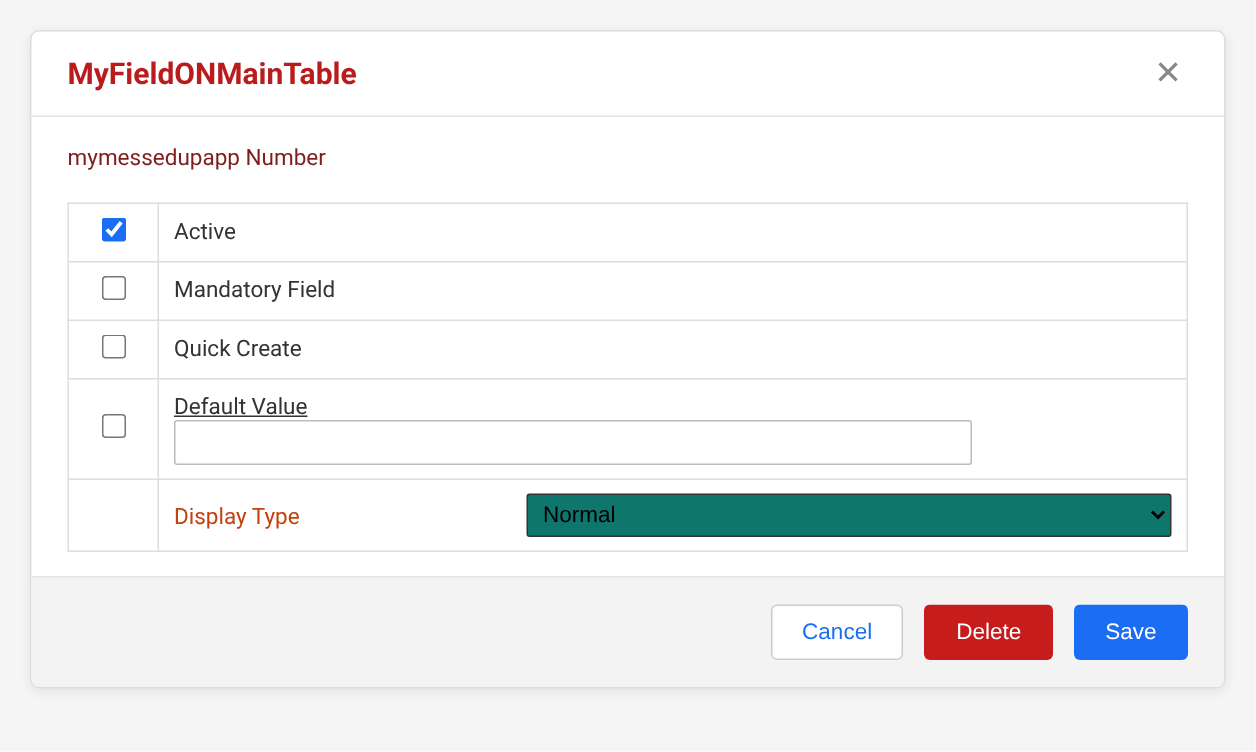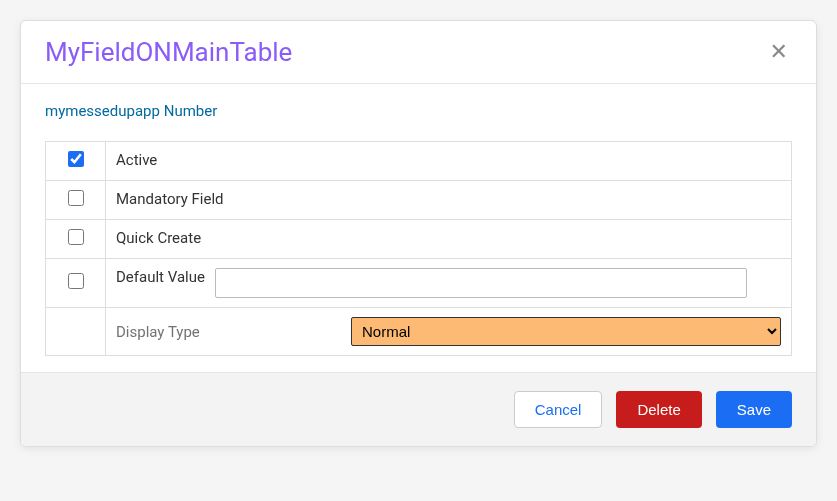--- a/index.html
+++ b/index.html
@@ -25,38 +25,38 @@
       overflow: hidden;
     }
     .modal-header {
       display: flex;
       justify-content: space-between;
       align-items: center;
       padding: 16px 24px;
       border-bottom: 1px solid #e5e5e5;
     }
     .modal-title {
-      font-size: 26px;
-      font-weight: 400;
-      color: #8b5cf6;
+      font-size: 20px;
+      font-weight: 700;
+      color: #b91c1c;
     }
     .close-btn {
       background: none;
       border: none;
       font-size: 22px;
       color: #888;
       cursor: pointer;
       line-height: 1;
       padding: 0 4px;
     }
     .modal-body {
       padding: 16px 24px;
     }
     .info-text {
-      color: #0369a1;
+      color: #7f1d1d;
       font-size: 15px;
       line-height: 1.55;
       margin-bottom: 18px;
       word-break: break-word;
     }
     .options-table {
       width: 100%;
       border-collapse: collapse;
       border: 1px solid #ddd;
     }
@@ -75,49 +75,49 @@
       color: #333;
     }
     input[type="checkbox"] {
       width: 16px;
       height: 16px;
       accent-color: #1b6ef3;
       cursor: pointer;
     }
     .default-value-wrap {
       display: flex;
-      flex-direction: row;
-      gap: 10px;
+      flex-direction: column;
+      text-decoration: underline;
     }
     .default-value-input {
       width: 80%;
       max-width: 610px;
       padding: 6px 8px;
       font-size: 14px;
       border: 1px solid #bbb;
       border-radius: 2px;
     }
     .display-type-row {
       display: flex;
       align-items: center;
       gap: 20px;
     }
     .display-type-label {
       font-size: 15px;
-      color: #737373;
+      color: #c2410c;
       width: 215px;
       flex-shrink: 0;
     }
     .display-type-select {
       flex: 1;
       padding: 4px 6px;
       font-size: 15px;
       border: 1px solid #333;
       border-radius: 2px;
-      background: #fdba74;
+      background: #0f766e;
       cursor: pointer;
     }
     .modal-footer {
       display: flex;
       justify-content: flex-end;
       align-items: center;
       gap: 14px;
       padding: 18px 24px;
       background: #f3f3f3;
       border-top: 1px solid #e5e5e5;

